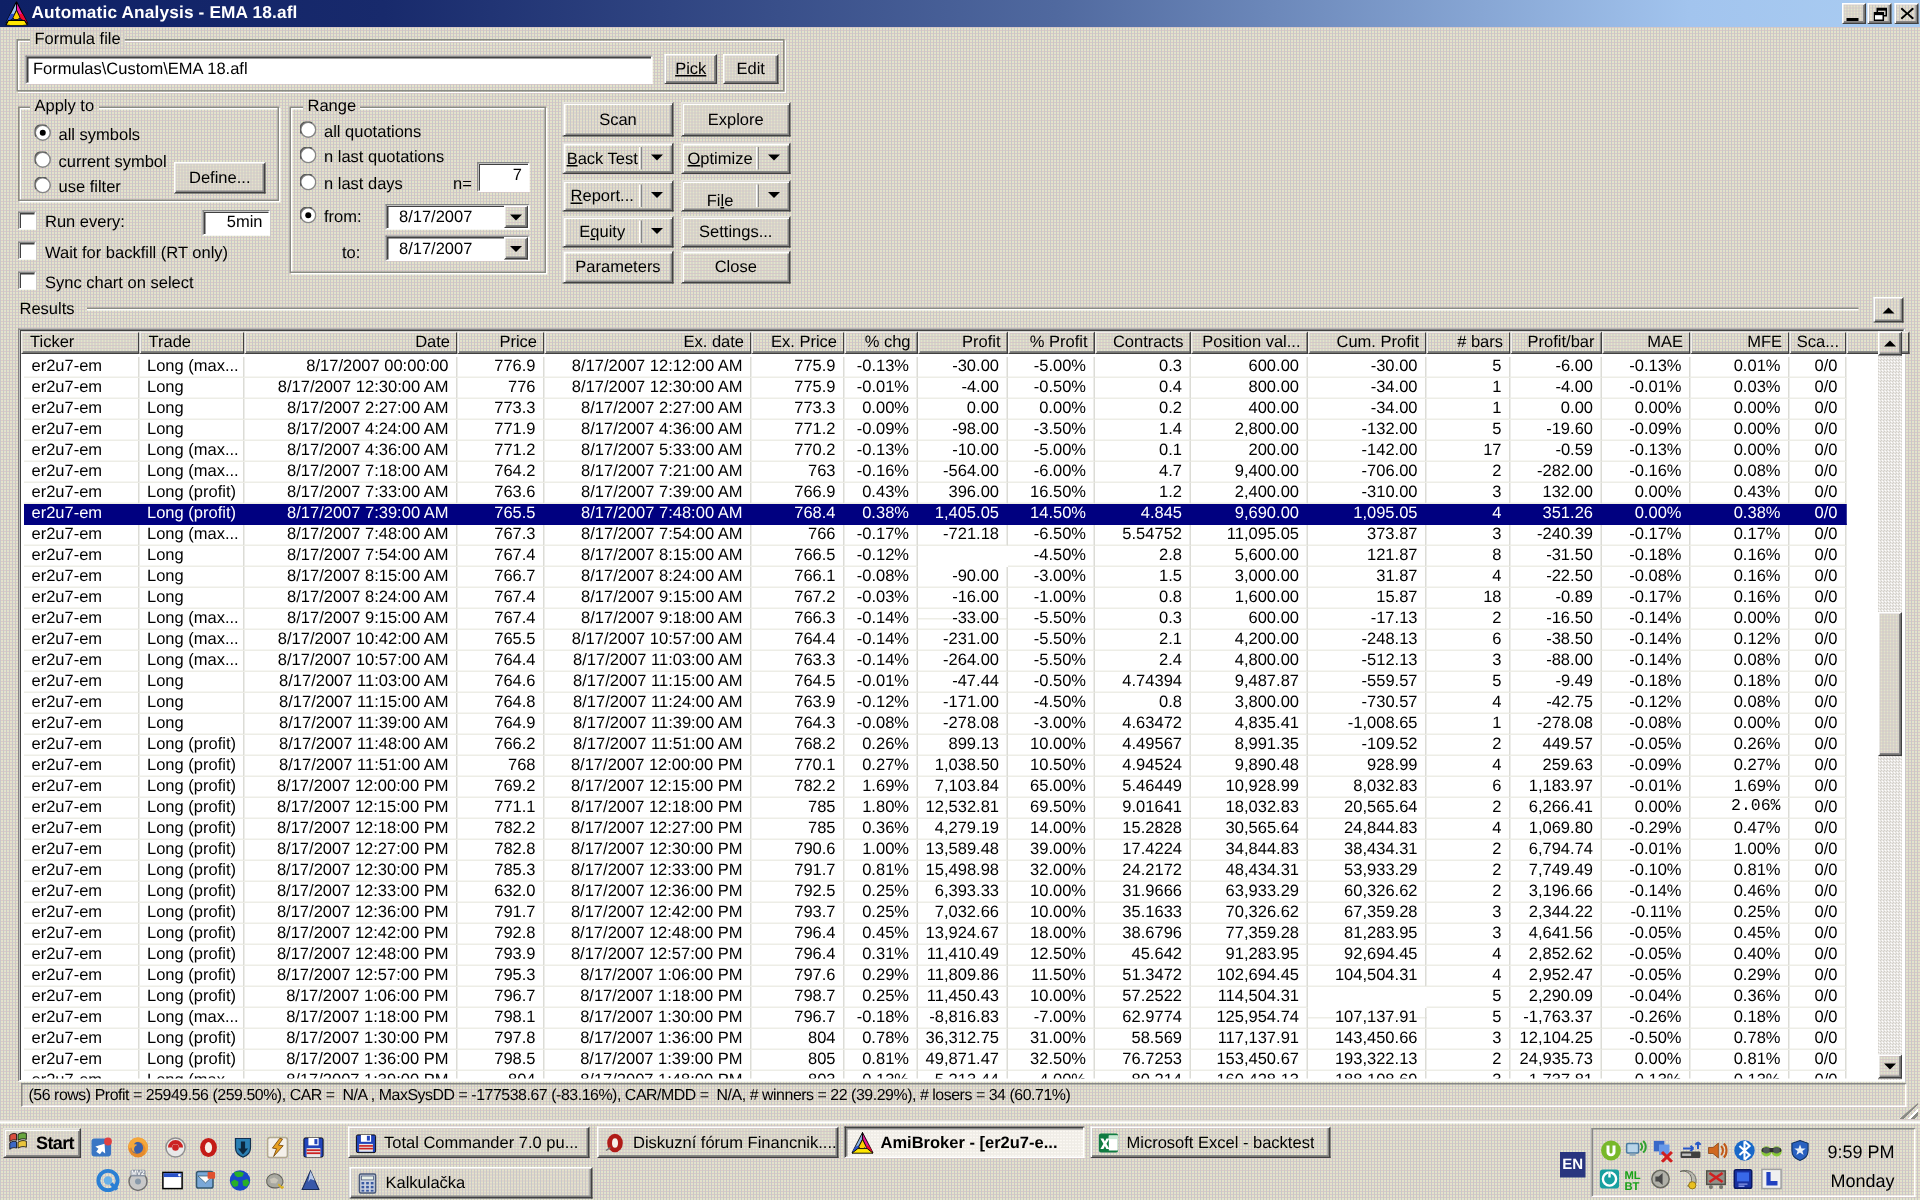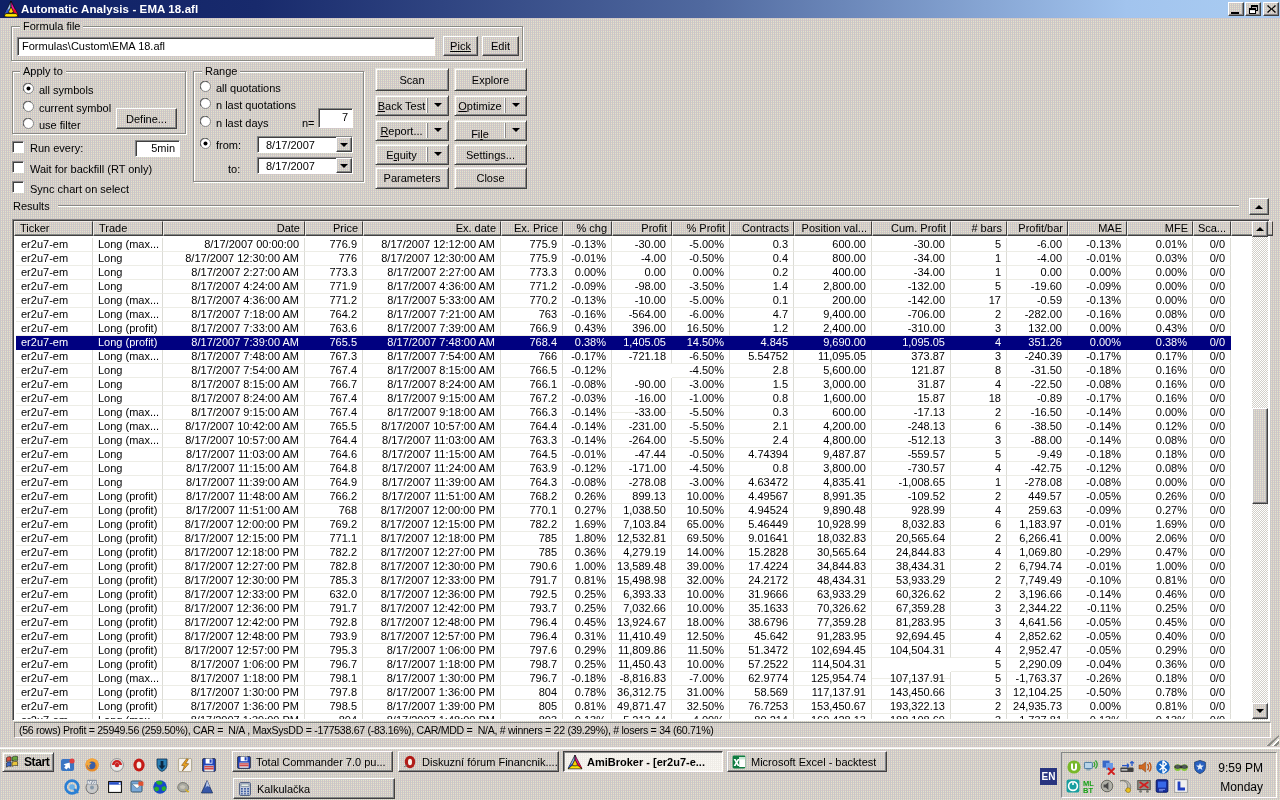--- a/index.html
+++ b/index.html
@@ -625,21 +625,21 @@
         <div class="td rr" style="width:62px;">785</div>
         <div class="td rr" style="width:49px;">1.80%</div>
         <div class="td rr" style="width:60px;">12,532.81</div>
         <div class="td rr" style="width:58px;">69.50%</div>
         <div class="td rr" style="width:64px;">9.01641</div>
         <div class="td rr" style="width:78px;">18,032.83</div>
         <div class="td rr" style="width:79px;">20,565.64</div>
         <div class="td rr" style="width:56px;">2</div>
         <div class="td rr" style="width:61px;">6,266.41</div>
         <div class="td rr" style="width:59px;">0.00%</div>
-        <div class="td rr" style="width:66px;">2.06%</div>
+        <div class="td rr" style="width:66px;font-family:Liberation Mono, monospace;">2.06%</div>
         <div class="td rr" style="width:38px;">0/0</div>
       </div>
       <div class="tr">
         <div class="td tl" style="width:77px;">er2u7-em</div>
         <div class="td tl" style="width:70px;">Long (profit)</div>
         <div class="td rr" style="width:142px;">8/17/2007 12:18:00 PM</div>
         <div class="td rr" style="width:58px;">782.2</div>
         <div class="td rr" style="width:138px;">8/17/2007 12:27:00 PM</div>
         <div class="td rr" style="width:62px;">785</div>
         <div class="td rr" style="width:49px;">0.36%</div>

